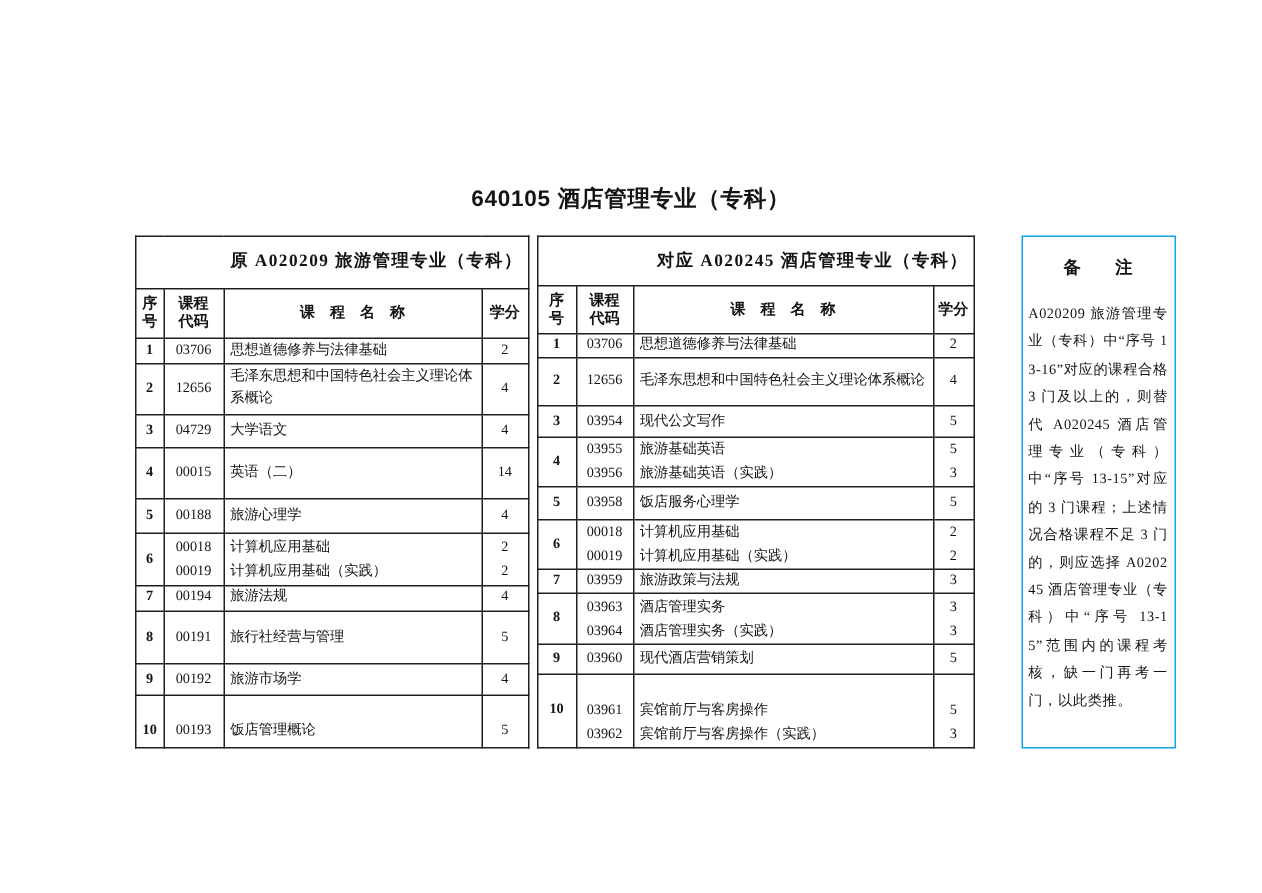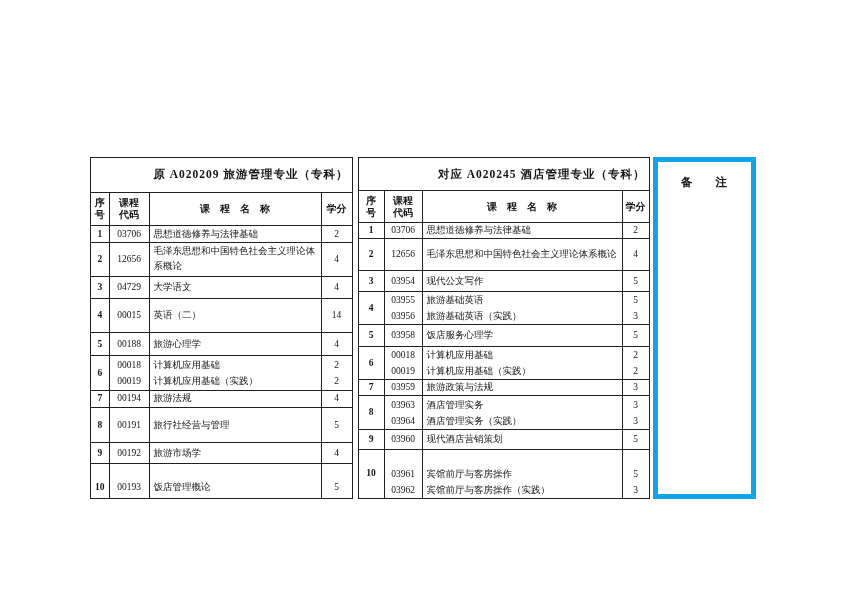--- a/index.html
+++ b/index.html
@@ -15,31 +15,32 @@
   .gap1{width:5px;}
   .gap2{width:3px;}
   .sec-row td{font-weight:bold;font-size:11.5px;letter-spacing:1px;height:32px;text-align:right;}
   .hdr-row td{font-weight:bold;font-size:10px;line-height:11.5px;height:31px;}
   .w1{display:inline-block;width:1.15em;}
   .w2{display:inline-block;width:2.3em;}
   .name{text-align:left;padding:0 4px;}
   .seq{font-weight:bold;}
   .ln{line-height:16px;}
   tr.top td{vertical-align:top;padding-top:16px;}
-  .remarks-box{width:103px;border:5px solid #0ea5e9;box-sizing:border-box;
-        padding:0 4px;background:#fff;}
+  .remarks-box{width:103px;border:1px solid #0ea5e9;box-sizing:border-box;
+        padding:0 4px;background:#fff;margin-left:28px;}
   .remarks-title{font-weight:bold;font-size:11.5px;text-align:center;margin:13px 0 15px 0;}
   .remarks-text{font-size:9.5px;line-height:18.4px;text-align:justify;
         letter-spacing:0.4px;word-break:break-all;}
 </style>
 </head>
 <body>
 
 <div class="page">
 
+  <div class="doc-title">640105 酒店管理专业（专科）</div>
 
   <div class="layout">
 
     <table>
       <colgroup>
         <col style="width:18px">
           <col style="width:40px">
           <col style="width:172px">
           <col style="width:31px">
       </colgroup>
@@ -244,16 +245,17 @@
               <div class="ln">3</div>
             </td>
           </tr>
         </tbody>
     </table>
 
     <div class="gap2"></div>
 
     <div class="remarks-box">
       <div class="remarks-title">备　　注</div>
+      <div class="remarks-text">A020209 旅游管理专业（专科）中“序号 13-16”对应的课程合格 3 门及以上的，则替代 A020245 酒店管理专业（专科）中“序号 13-15”对应的 3 门课程；上述情况合格课程不足 3 门的，则应选择 A020245 酒店管理专业（专科）中“序号 13-15”范围内的课程考核，缺一门再考一门，以此类推。</div>
     </div>
 
   </div>
 </div>
 
 </body></html>

